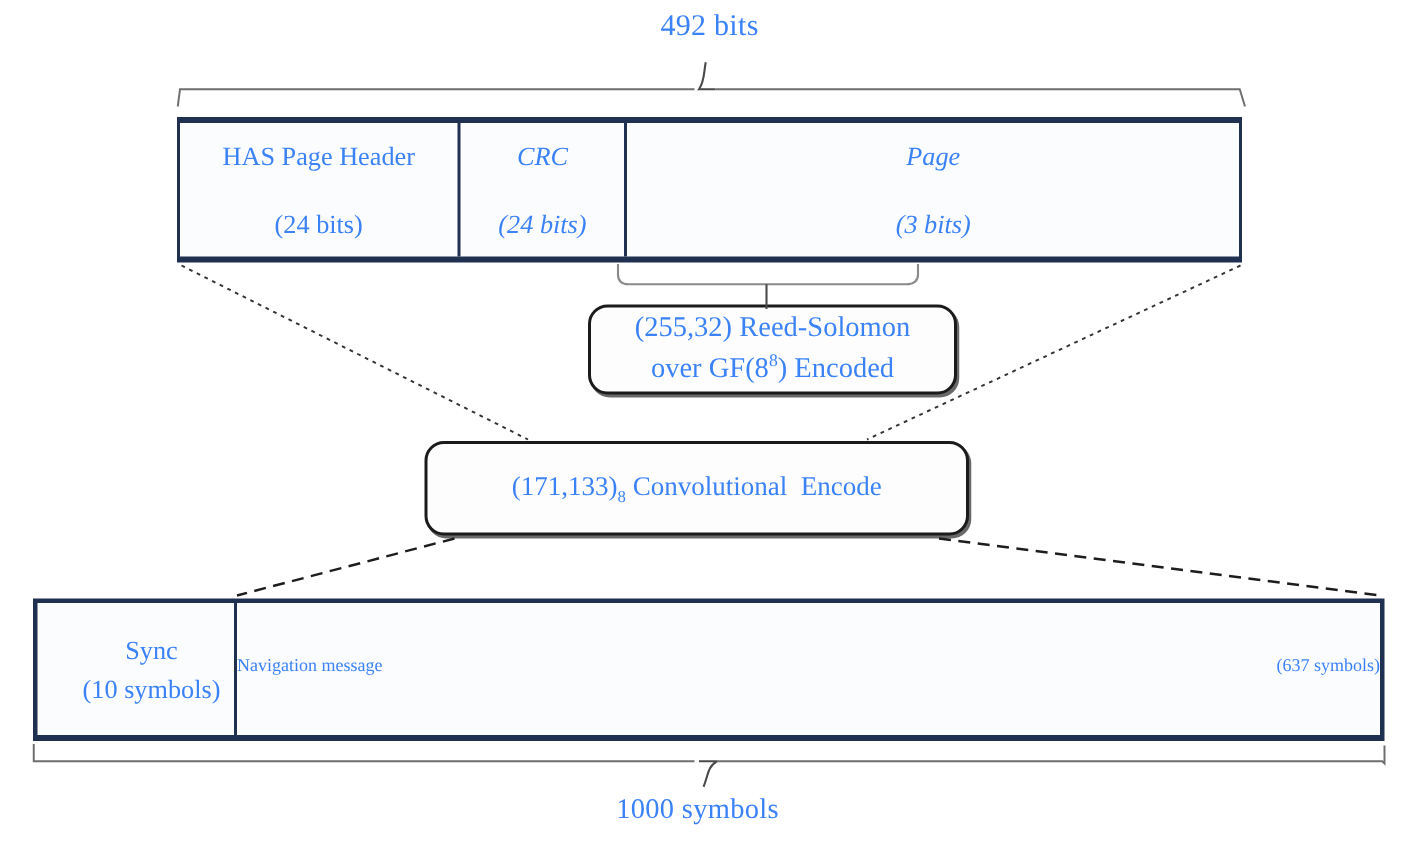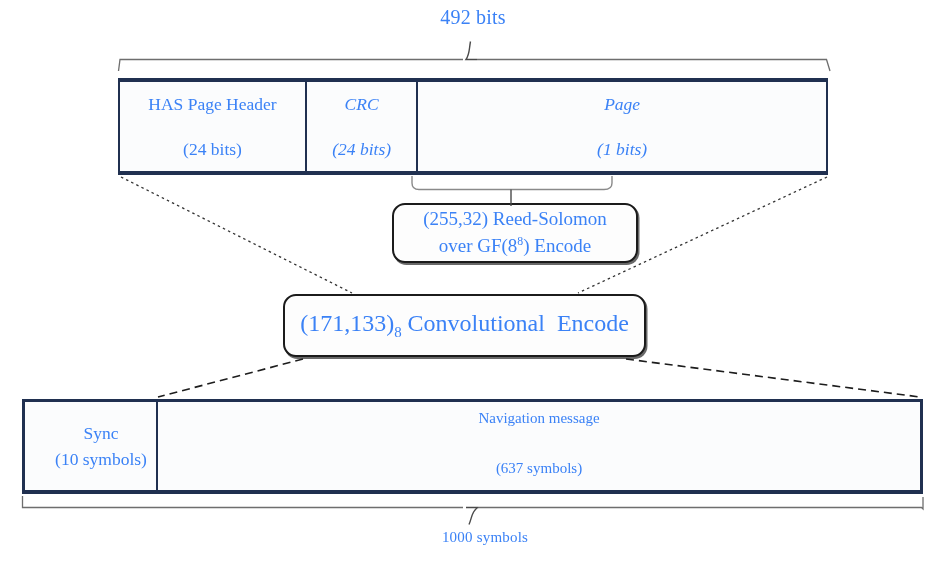--- a/index.html
+++ b/index.html
@@ -4,58 +4,58 @@
 <style>
   html,body{margin:0;padding:0;background:#ffffff;}
   #canvas{
     position:relative;width:944px;height:573px;background:#ffffff;
     font-family:"Liberation Serif","DejaVu Serif",serif;color:#3b82f6;overflow:hidden;
   }
   .abs{position:absolute;}
   
   .anno{text-align:center;font-size:20px;letter-spacing:.2px;}
   #top-anno{left:118px;top:6px;width:710px;}
-  #bottom-anno{left:35px;top:529px;width:900px;font-size:15px;}
+  #bottom-anno{left:15px;top:529px;width:900px;font-size:19px;}
   
   #packet-box{
     left:118px;top:78px;width:710px;height:97px;box-sizing:border-box;
     border:2.5px solid #203050;border-top-width:4px;border-bottom-width:4px;
     display:flex;background:#fbfcfd;
   }
   .pcell{
     box-sizing:border-box;display:flex;flex-direction:column;justify-content:space-between;
     align-items:center;text-align:center;padding:12px 2px 11px 2px;font-size:17.5px;
   }
   .pcell + .pcell{border-left:2.2px solid #203050;font-style:italic;}
   .pcell-0{width:14.93%;} .pcell-1{width:26.20%;} .pcell-2{width:28.17%;}
   .pcell-3{width:15.77%;text-align:right;} .pcell-4{flex:1;}
   
   .roundbox{
     box-sizing:border-box;border:2.5px solid #1b1b1b;border-radius:13px;background:#fdfdfd;
     display:flex;flex-direction:column;justify-content:center;align-items:center;
     box-shadow:1.5px 2px 0 rgba(25,25,25,.65);
   }
   #rs-box{left:392px;top:203px;width:246px;height:60px;font-size:19px;line-height:1.42;text-align:center;}
-  #conv-box{left:283px;top:294px;width:363px;height:63px;font-size:24px;}
+  #conv-box{left:283px;top:294px;width:363px;height:63px;font-size:18px;}
   sup{font-size:.62em;}
   sub{font-size:.62em;}
   .pre{white-space:pre;}
   
   #symbol-box{
     left:22px;top:399px;width:901px;height:95px;box-sizing:border-box;
     border:3px solid #203050;border-bottom-width:4.5px;display:flex;background:#fbfcfd;
   }
   #sync-cell{
     width:131px;box-sizing:border-box;display:flex;flex-direction:column;justify-content:center;
     align-items:center;text-align:center;font-size:17.5px;line-height:1.5;padding-left:21px;
   }
   #nav-cell{
-    flex:1;border-left:2.5px solid #203050;box-sizing:border-box;display:flex;flex-direction:column;
+    flex:1;border-left:2.5px solid #203050;box-sizing:border-box;display:flex;flex-direction:row;
     justify-content:space-between;align-items:center;text-align:center;
-    font-size:15px;padding:8px 0 13px 0;
+    font-size:12px;padding:8px 0 13px 0;
   }
   #overlay{left:0;top:0;width:944px;height:573px;pointer-events:none;}
 </style>
 </head>
 <body>
 
 <div id="canvas">
 
   <div class="abs anno" id="top-anno">492 bits</div>
 
@@ -63,27 +63,27 @@
     <div class="pcell pcell-1">
       <span>HAS Page Header</span>
       <span>(24 bits)</span>
     </div>
     <div class="pcell pcell-3">
       <span>CRC</span>
       <span>(24 bits)</span>
     </div>
     <div class="pcell pcell-4">
       <span>Page</span>
-      <span>(1 bits)</span>
+      <span>(3 bits)</span>
     </div>
   </div>
 
   <div class="abs roundbox" id="rs-box">
     <div>(255,32) Reed-Solomon</div>
-    <div><span>over GF(8</span><sup>8</sup><span>) Encode</span></div>
+    <div><span>over GF(8</span><sup>8</sup><span>) Encoded</span></div>
   </div>
 
   <div class="abs roundbox" id="conv-box">
     <div><span>(171,133)</span><sub>8</sub><span class="pre"> Convolutional  Encode</span></div>
   </div>
 
   <div class="abs" id="symbol-box">
     <div id="sync-cell">
       <span>Sync</span>
       <span>(10 symbols)</span>

